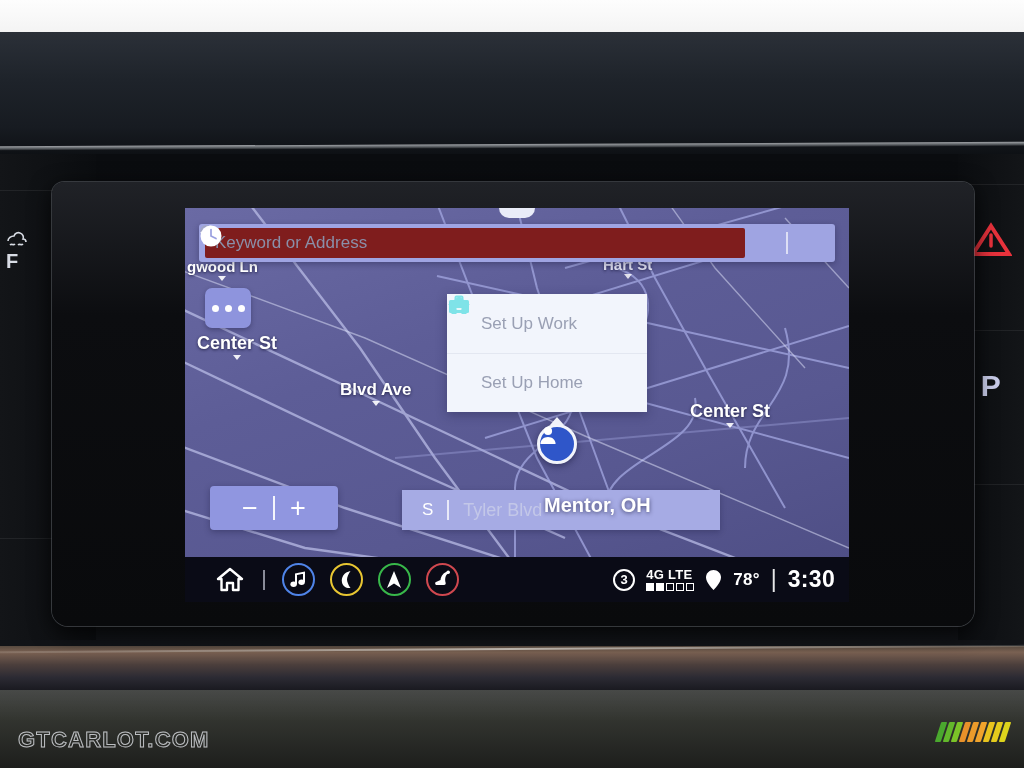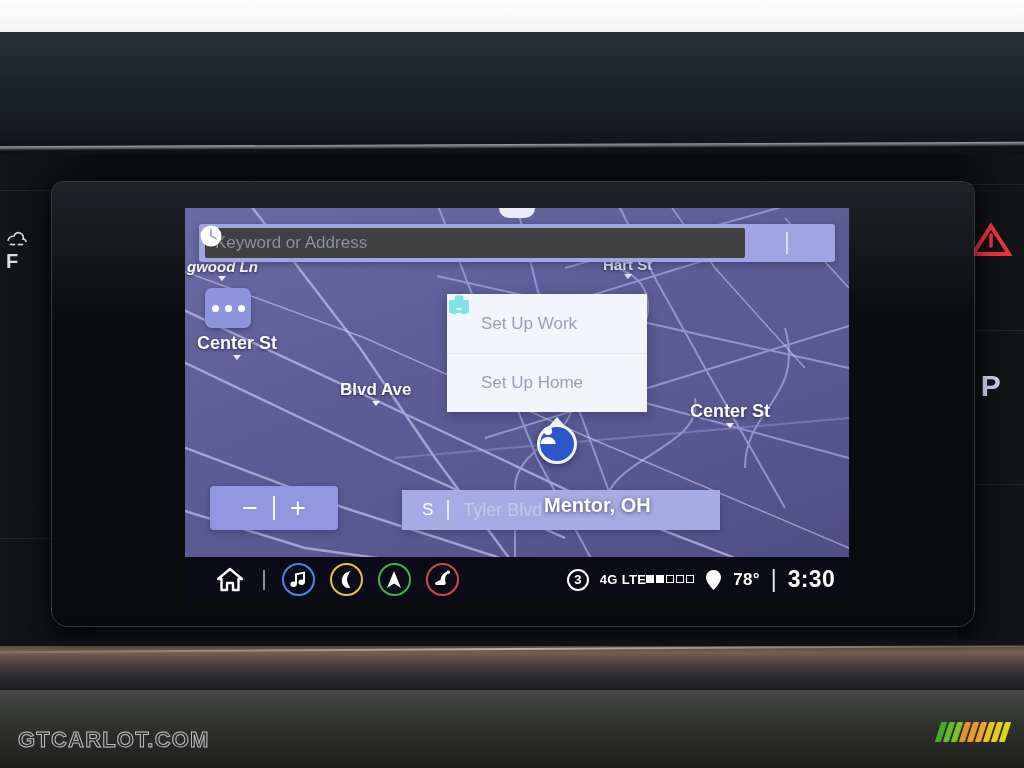--- a/index.html
+++ b/index.html
@@ -53,21 +53,21 @@
             text-shadow:0 1px 3px rgba(25,25,60,.85); white-space:nowrap; }
   .street.dim { color:#e9e9f6; opacity:.9; }
   .street .tick { display:block; width:0; height:0; margin:1px auto 0;
                   border-left:4px solid transparent; border-right:4px solid transparent;
                   border-top:5px solid #ffffff; opacity:.9; }
 
   
   .searchbar { position:absolute; left:14px; top:16px; width:636px; height:38px;
                background:#9fa4e2; border-radius:3px; display:flex; align-items:center;
                padding:0 6px; box-shadow:0 2px 6px rgba(20,20,55,.35); }
-  .search-field { flex:1; height:30px; background:#404040; border-radius:2px;
+  .search-field { flex:1; height:30px; background:#7f1d1d; border-radius:2px;
                   display:flex; align-items:center; padding-left:10px; }
   .search-placeholder { color:#8a8fa8; font-size:17px; }
   .sb-divider { width:2px; height:22px; background:#e7eaf8; opacity:.85; margin:0 11px; }
   .sb-icon { width:30px; display:flex; align-items:center; justify-content:center; color:#fff; }
   .notch { position:absolute; left:50%; transform:translateX(-50%); top:0; width:36px; height:10px;
            background:#e9ecf8; border-radius:0 0 14px 14px; }
 
   
   .dots-btn { position:absolute; left:20px; top:80px; width:46px; height:40px;
               background:#8e94dd; border-radius:7px; display:flex; align-items:center;
@@ -113,21 +113,21 @@
             background:#0a0b16; display:flex; align-items:center; }
   .nav-icons { display:flex; align-items:center; gap:14px; margin-left:28px; }
   .nav-item { width:34px; height:34px; display:flex; align-items:center; justify-content:center; }
   .nav-circle { width:33px; height:33px; border-radius:50%; border:2px solid;
                 display:flex; align-items:center; justify-content:center; }
   .nav-sep { width:2px; height:20px; background:#cfd3e0; opacity:.65; margin:0 2px; }
 
   .status { margin-left:auto; margin-right:14px; display:flex; align-items:center; gap:11px; color:#fff; }
   .sim { width:22px; height:22px; border:2px solid #fff; border-radius:50%;
          display:flex; align-items:center; justify-content:center; font-size:13px; font-weight:bold; }
-  .lte { display:flex; flex-direction:row; align-items:flex-start; }
+  .lte { display:flex; flex-direction:column; align-items:flex-start; }
   .lte-text { font-size:13px; font-weight:bold; letter-spacing:.3px; line-height:13px; }
   .bars { display:flex; gap:2px; margin-top:2px; }
   .bars i { width:8px; height:8px; border:1.5px solid #fff; display:block; }
   .bars i.on { background:#fff; }
   .temp { font-size:17px; font-weight:bold; letter-spacing:.3px; }
   .clk-sep { font-size:23px; font-weight:300; opacity:.9; }
   .clock { font-size:23px; font-weight:bold; letter-spacing:.3px; }
 
   
   .wm-text { position:absolute; left:18px; top:727px; font-size:22px; font-weight:bold;
@@ -202,21 +202,21 @@
           <path d="M600 120 C 620 190, 560 200, 560 260"></path>
           <path d="M430 60 C 470 70, 470 110, 450 130"></path>
         </g>
         <g stroke="#d6d9f2" stroke-width="1.4" fill="none" opacity=".55">
           <path d="M-10 60 L180 130 L400 228 L664 340"></path>
           <path d="M480 -10 L530 60 L620 160"></path>
           <path d="M600 10 L664 80"></path>
         </g>
       </svg>
 
-      <div class="street" style="left:2px;top:50px;font-style:italic;">
+      <div class="street" style="left:2px;top:50px;">
         <span>gwood Ln</span><span class="tick"></span>
       </div>
       <div class="street" style="left:12px;top:125px;font-size:18px;">
         <span>Center St</span><span class="tick"></span>
       </div>
       <div class="street" style="left:155px;top:172px;font-size:17px;">
         <span>Blvd Ave</span><span class="tick"></span>
       </div>
       <div class="street dim" style="left:418px;top:48px;">
         <span>Hart St</span><span class="tick"></span>

